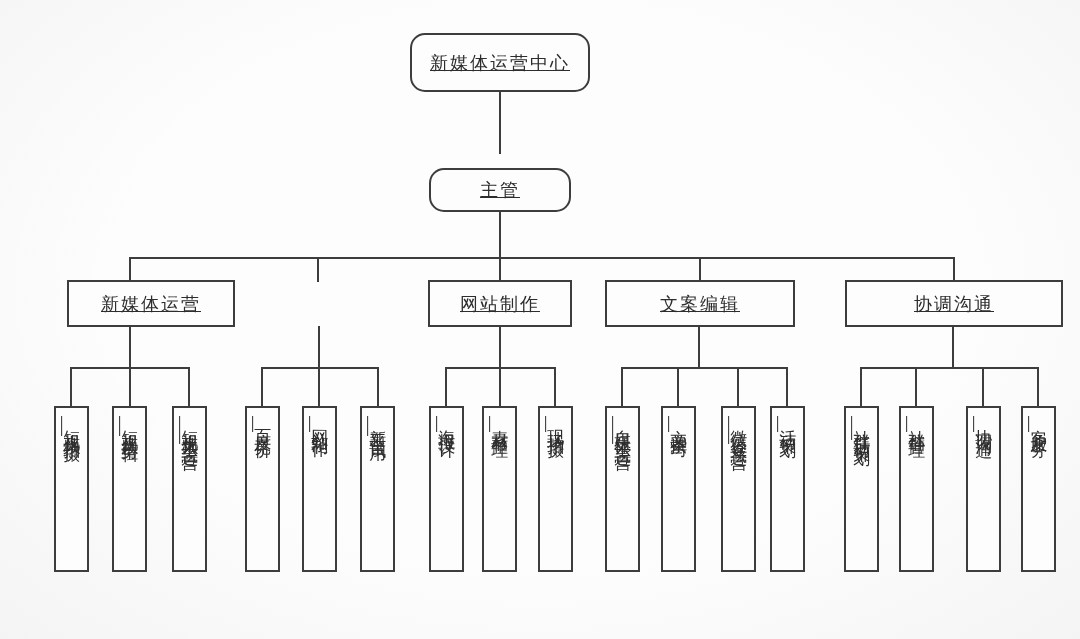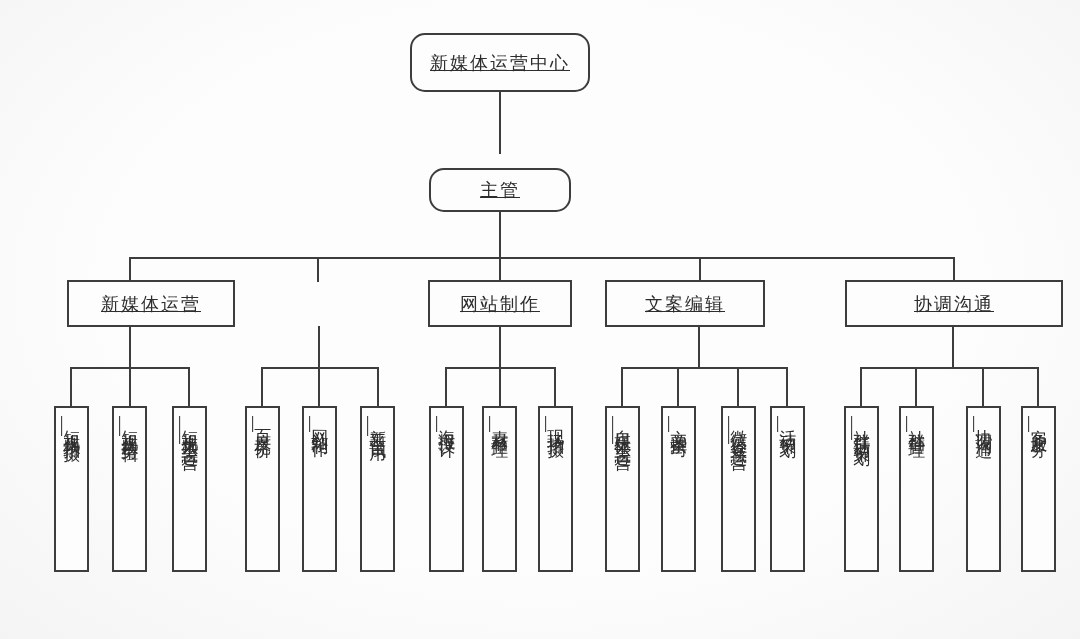--- a/index.html
+++ b/index.html
@@ -94,21 +94,21 @@
   <div class="box rounded" style="left:429px;top:168px;width:142px;height:44px">
     <span>主管</span>
   </div>
 
   <div class="box" style="left:67px;top:280px;width:168px;height:47px">
     <span>新媒体运营</span>
   </div>
   <div class="box" style="left:428px;top:280px;width:144px;height:47px">
     <span>网站制作</span>
   </div>
-  <div class="box" style="left:605px;top:280px;width:160px;height:47px">
+  <div class="box" style="left:605px;top:280px;width:190px;height:47px">
     <span>文案编辑</span>
   </div>
   <div class="box" style="left:845px;top:280px;width:218px;height:47px">
     <span>协调沟通</span>
   </div>
 
   <div class="box leaf" style="left:54px">
     <span>短视频拍摄</span>
   </div>
   <div class="box leaf" style="left:112px">

